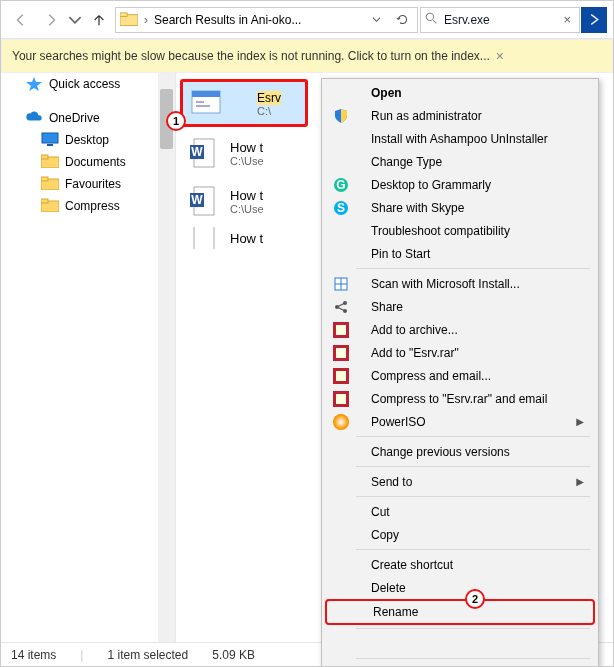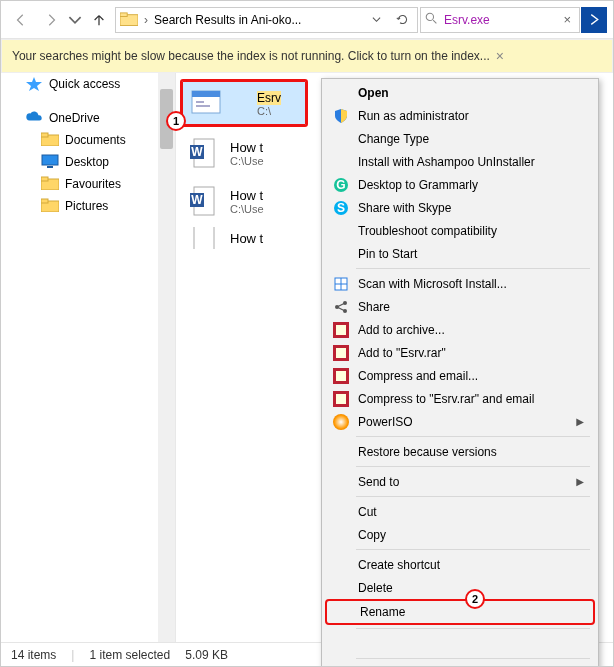--- a/index.html
+++ b/index.html
@@ -9,21 +9,21 @@
 .toolbar { height: 38px; display: flex; align-items: center; gap: 2px; padding: 4px 6px; border-bottom: 1px solid #e5e5e5; }
 .nav-btn { width: 28px; height: 28px; display: flex; align-items: center; justify-content: center; color: #999; }
 .nav-btn svg { width: 14px; height: 14px; }
 .nav-btn.up { color: #333; }
 .addressbar { flex: 1; height: 26px; border: 1px solid #ccc; display: flex; align-items: center; padding: 0 4px; gap: 4px; background: #fff; }
 .addressbar .folder-icon { width: 18px; height: 16px; }
 .addressbar-text { flex: 1; color: #000; font-size: 12px; white-space: nowrap; overflow: hidden; }
 .addr-chevron { color: #666; padding: 0 2px; }
 .addr-dd, .addr-refresh { width: 22px; display: flex; align-items: center; justify-content: center; color: #555; }
 .searchbox { width: 160px; height: 26px; border: 1px solid #ccc; display: flex; align-items: center; padding: 0 4px; gap: 4px; }
-.searchbox-text { flex: 1; color: #a21caf; font-size: 12px; padding-left: 2px; }
+.searchbox-text { flex: 1; color: #0f172a; font-size: 12px; padding-left: 2px; }
 .search-x { color: #666; padding: 0 4px; font-size: 13px; }
 .search-go { width: 26px; height: 26px; background: #0b4aa2; color: #fff; display: flex; align-items: center; justify-content: center; margin-left: -1px; }
 
 
 .notice { background: #fdf7c3; border: 1px solid #eee; padding: 8px 10px; display: flex; align-items: center; justify-content: flex-start; color: #333; font-size: 12px; }
 .notice-x { color: #888; padding: 0 6px; font-size: 14px; }
 
 
 .main { display: flex; height: calc(100% - 38px - 36px); position: relative; }
 
@@ -40,30 +40,30 @@
 .result-item { display: flex; align-items: center; gap: 8px; padding: 4px 6px; margin-bottom: 4px; }
 .result-item.selected { background: #cde8ff; border: 2px solid #e11; border-radius: 3px; box-shadow: 0 0 0 1px #e11 inset; }
 .result-icon { width: 36px; height: 36px; flex-shrink: 0; }
 .result-text { display: flex; flex-direction: column; }
 .result-name { font-size: 13px; color: #000; }
 .result-name .hl { background: #ffe58a; }
 .result-path { font-size: 11px; color: #666; }
 .callout { position: absolute; width: 20px; height: 20px; border: 2px solid #e11; border-radius: 50%; display: flex; align-items: center; justify-content: center; font-size: 11px; color: #000; background: #fff; font-weight: bold; }
 
 
-.status { position: absolute; bottom: 0; left: 0; right: 0; height: 24px; border-top: 1px solid #e5e5e5; display: flex; align-items: center; padding: 0 10px; gap: 15px; font-size: 12px; color: #333; background: #fff; }
+.status { position: absolute; bottom: 0; left: 0; right: 0; height: 24px; border-top: 1px solid #e5e5e5; display: flex; align-items: center; padding: 0 10px; gap: 24px; font-size: 12px; color: #333; background: #fff; }
 .status .sep { color: #ccc; }
 
 
 .ctx { position: absolute; left: 320px; top: 77px; width: 278px; background: #f2f2f2; border: 1px solid #bfbfbf; box-shadow: 2px 2px 6px rgba(0,0,0,0.25); padding: 2px 0; z-index: 10; }
 .ctx-item { display: flex; align-items: center; gap: 8px; height: 23px; padding: 0 14px 0 10px; color: #000; font-size: 12px; cursor: pointer; }
 .ctx-item.bold { font-weight: 600; }
 .ctx-item.hl { border: 2px solid #e11; border-radius: 4px; margin: 0 3px; height: 26px; padding-left: 7px; position: relative; }
 .ctx-ico { width: 18px; height: 18px; flex-shrink: 0; display: flex; align-items: center; justify-content: center; }
-.ctx-label { flex: 1; }
+.ctx-label { flex: 1; margin-left: 13px; }
 .ctx-arrow { color: #555; font-size: 10px; }
 .ctx-sep { height: 1px; background: #d8d8d8; margin: 3px 8px 3px 34px; }
 .callout2 { position: absolute; left: 138px; top: -12px; }
 
 
 .star { color: #3aa0ff; }
 .cloud { color: #1b7fd6; }
 .monitor { color: #2572d9; }
 .folder { color: #ffcf4b; }
 .rar { background: #b23; width: 16px; height: 16px; display:inline-block; position:relative; }
@@ -149,54 +149,54 @@
     </div>
     <div class="side-item" style="margin-top:12px;">
       <span class="ico cloud">
         <svg viewBox="0 0 20 14" width="18" height="14">
             <path d="M5 11a4 4 0 0 1 1-8 5 5 0 0 1 9 2 3 3 0 0 1 1 6z" fill="#1b7fd6"></path>
           </svg>
       </span>
       <span>OneDrive</span>
     </div>
     <div class="side-item sub">
-      <span class="ico folder">
-        <svg viewBox="0 0 18 14" width="18" height="14">
-            <rect x="0" y="3" width="18" height="11" fill="#ffd667" stroke="#d4a93a"></rect>
-            <rect x="0" y="1" width="7" height="4" fill="#ffd667" stroke="#d4a93a"></rect>
-          </svg>
-      </span>
-      <span>Documents</span>
-    </div>
-    <div class="side-item sub">
       <span class="ico monitor">
         <svg viewBox="0 0 18 14" width="18" height="14">
             <rect x="1" y="1" width="16" height="10" fill="#2a8ce8" stroke="#1a5aa0"></rect>
             <rect x="6" y="12" width="6" height="2" fill="#1a5aa0"></rect>
           </svg>
       </span>
       <span>Desktop</span>
     </div>
     <div class="side-item sub">
       <span class="ico folder">
         <svg viewBox="0 0 18 14" width="18" height="14">
             <rect x="0" y="3" width="18" height="11" fill="#ffd667" stroke="#d4a93a"></rect>
             <rect x="0" y="1" width="7" height="4" fill="#ffd667" stroke="#d4a93a"></rect>
           </svg>
       </span>
-      <span>Favourites</span>
+      <span>Documents</span>
     </div>
     <div class="side-item sub">
       <span class="ico folder">
         <svg viewBox="0 0 18 14" width="18" height="14">
             <rect x="0" y="3" width="18" height="11" fill="#ffd667" stroke="#d4a93a"></rect>
             <rect x="0" y="1" width="7" height="4" fill="#ffd667" stroke="#d4a93a"></rect>
           </svg>
       </span>
-      <span>Pictures</span>
+      <span>Favourites</span>
+    </div>
+    <div class="side-item sub">
+      <span class="ico folder">
+        <svg viewBox="0 0 18 14" width="18" height="14">
+            <rect x="0" y="3" width="18" height="11" fill="#ffd667" stroke="#d4a93a"></rect>
+            <rect x="0" y="1" width="7" height="4" fill="#ffd667" stroke="#d4a93a"></rect>
+          </svg>
+      </span>
+      <span>Compress</span>
     </div>
     <div class="side-scroll">
       <div class="side-scroll-thumb"></div>
     </div>
   </div>
 
   <div class="content">
 
     <div class="result-item selected" style="width:128px;gap:33px;">
       <span class="result-icon">
@@ -273,25 +273,25 @@
       <span class="ctx-ico">
         <svg width="16" height="16" viewBox="0 0 16 16">
           <path d="M8 1 L14 3 V8 C14 12 8 15 8 15 C8 15 2 12 2 8 V3 Z" fill="#2a7de0"></path>
           <path d="M8 1 L14 3 V8 C14 12 8 15 8 15 Z" fill="#ffd24a"></path>
         </svg>
       </span>
       <span class="ctx-label">Run as administrator</span>
     </div>
     <div class="ctx-item">
       <span class="ctx-ico"></span>
+      <span class="ctx-label">Install with Ashampoo UnInstaller</span>
+    </div>
+    <div class="ctx-item">
+      <span class="ctx-ico"></span>
       <span class="ctx-label">Change Type</span>
-    </div>
-    <div class="ctx-item">
-      <span class="ctx-ico"></span>
-      <span class="ctx-label">Install with Ashampoo UnInstaller</span>
     </div>
     <div class="ctx-item">
       <span class="ctx-ico">
         <svg width="16" height="16">
           <circle cx="8" cy="8" r="7" fill="#15c39a"></circle>
           <text x="8" y="12" font-size="10" fill="#fff" text-anchor="middle" font-weight="bold">G</text>
         </svg>
       </span>
       <span class="ctx-label">Desktop to Grammarly</span>
     </div>
@@ -360,21 +360,21 @@
     <div class="ctx-item">
       <span class="ctx-ico">
         <span class="poweriso"></span>
       </span>
       <span class="ctx-label">PowerISO</span>
       <span class="ctx-arrow">▶</span>
     </div>
     <div class="ctx-sep"></div>
     <div class="ctx-item">
       <span class="ctx-ico"></span>
-      <span class="ctx-label">Restore because versions</span>
+      <span class="ctx-label">Change previous versions</span>
     </div>
     <div class="ctx-sep"></div>
     <div class="ctx-item">
       <span class="ctx-ico"></span>
       <span class="ctx-label">Send to</span>
       <span class="ctx-arrow">▶</span>
     </div>
     <div class="ctx-sep"></div>
     <div class="ctx-item">
       <span class="ctx-ico"></span>

